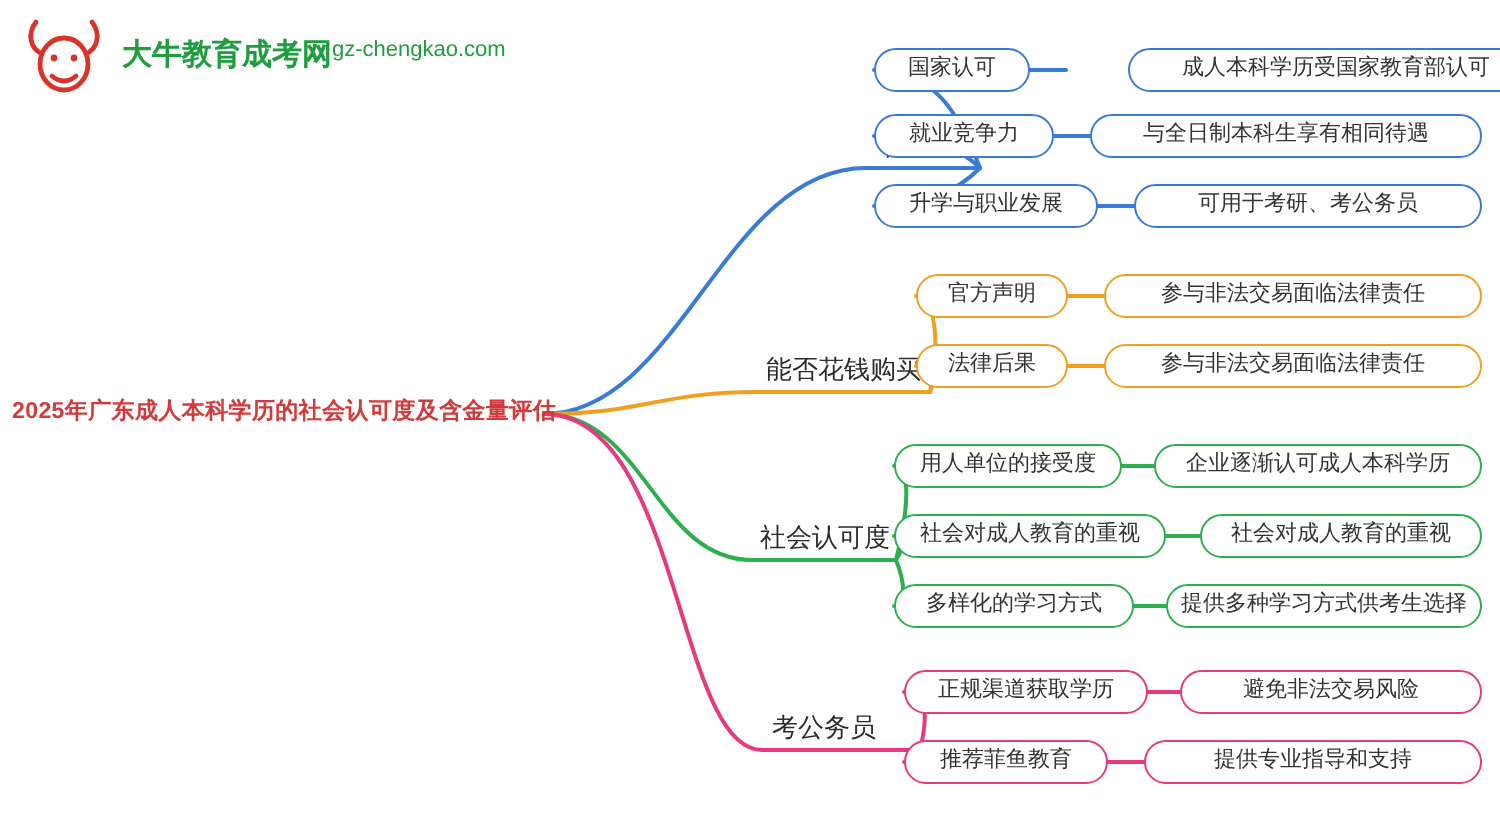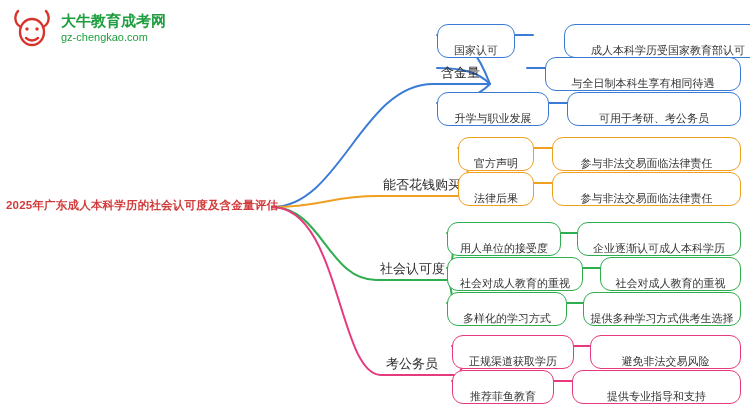--- a/index.html
+++ b/index.html
@@ -1,26 +1,26 @@
 <!DOCTYPE html>
 <html><head>
 <meta charset="utf-8">
 <style>
   html,body{margin:0;padding:0;background:#fff;}
   .stage{position:relative;width:750px;height:410px;background:#ffffff;
          font-family:"Liberation Sans",sans-serif;overflow:hidden;}
   svg.links{position:absolute;left:0;top:0;width:750px;height:410px;}
   .node{position:absolute;height:22px;line-height:19px;border:1.6px solid #999;
         border-radius:11px;background:#fff;font-size:11px;color:#333;
-        text-align:center;white-space:nowrap;box-sizing:border-box;padding:16px 4px;}
+        text-align:center;white-space:nowrap;box-sizing:border-box;padding:0 4px;}
   .branch-label{position:absolute;font-size:13px;color:#2b2b2b;white-space:nowrap;}
   .root-title{position:absolute;left:6px;top:198px;font-size:11.5px;font-weight:bold;
               white-space:nowrap;letter-spacing:0.2px;}
   .logo{position:absolute;left:10px;top:8px;display:flex;align-items:center;gap:7px;}
-  .logo-text{display:flex;flex-direction:column;line-height:1.25;}
+  .logo-text{display:flex;flex-direction:row;line-height:1.25;}
   .logo-text .name{font-size:15px;font-weight:bold;}
   .logo-text .url{font-size:11px;}
 </style>
 </head>
 <body>
 
 <div class="stage">
 
   <svg class="links">
     <g fill="none" stroke-width="2" stroke-linecap="round" stroke="#3a7bd5">
@@ -78,20 +78,21 @@
 
   <div class="root-title" style="color: rgb(210, 59, 59);">2025年广东成人本科学历的社会认可度及含金量评估</div>
 
   <div class="branch-label" style="left:441px;top:64px;">含金量</div>
   <div class="branch-label" style="left:383px;top:176px;">能否花钱购买</div>
   <div class="branch-label" style="left:380px;top:260px;">社会认可度</div>
   <div class="branch-label" style="left:386px;top:355px;">考公务员</div>
 
   <div class="node" style="left: 437px; top: 24px; width: 78px; border-color: rgb(58, 123, 213);">国家认可</div>
   <div class="node" style="left: 564px; top: 24px; width: 208px; border-color: rgb(58, 123, 213);">成人本科学历受国家教育部认可</div>
+  <div class="node" style="left: 437px; top: 57px; width: 90px; border-color: rgb(58, 123, 213);">就业竞争力</div>
   <div class="node" style="left: 545px; top: 57px; width: 196px; border-color: rgb(58, 123, 213);">与全日制本科生享有相同待遇</div>
   <div class="node" style="left: 437px; top: 92px; width: 112px; border-color: rgb(58, 123, 213);">升学与职业发展</div>
   <div class="node" style="left: 567px; top: 92px; width: 174px; border-color: rgb(58, 123, 213);">可用于考研、考公务员</div>
 
   <div class="node" style="left: 458px; top: 137px; width: 76px; border-color: rgb(240, 160, 32);">官方声明</div>
   <div class="node" style="left: 552px; top: 137px; width: 189px; border-color: rgb(240, 160, 32);">参与非法交易面临法律责任</div>
   <div class="node" style="left: 458px; top: 172px; width: 76px; border-color: rgb(240, 160, 32);">法律后果</div>
   <div class="node" style="left: 552px; top: 172px; width: 189px; border-color: rgb(240, 160, 32);">参与非法交易面临法律责任</div>
 
   <div class="node" style="left: 447px; top: 222px; width: 114px; border-color: rgb(46, 174, 78);">用人单位的接受度</div>

